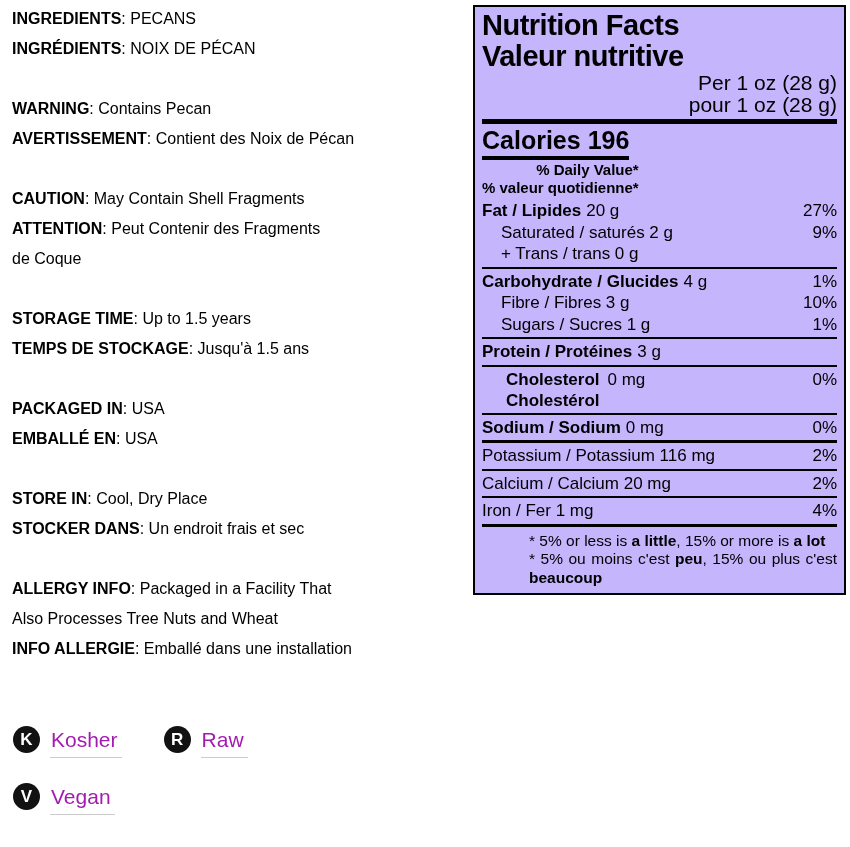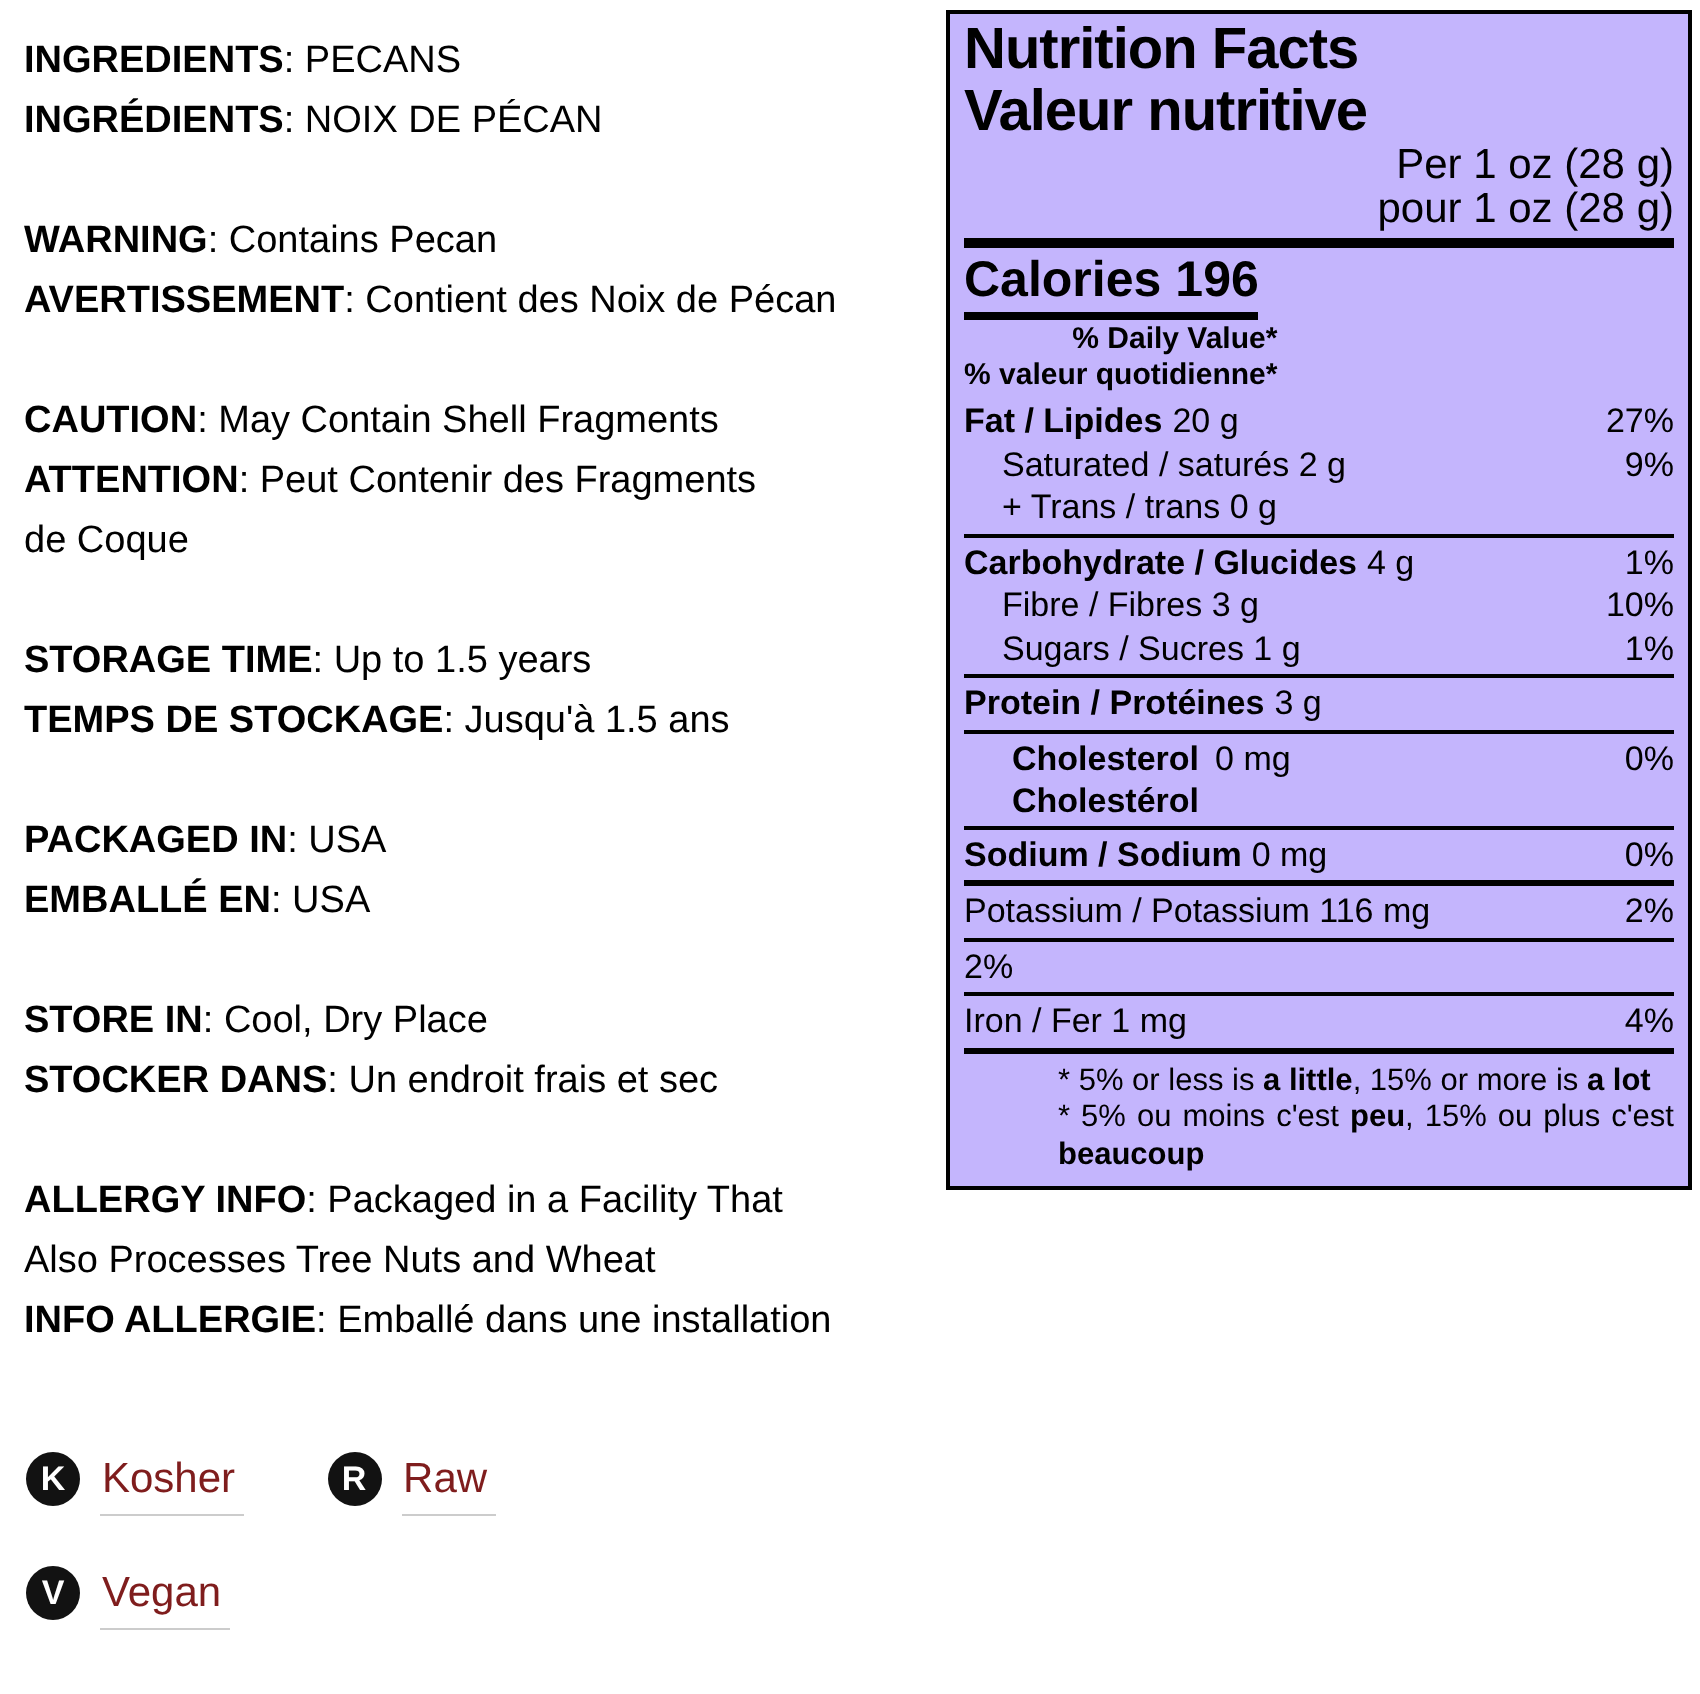--- a/index.html
+++ b/index.html
@@ -1,21 +1,21 @@
 <!DOCTYPE html>
 <html><head>
 <meta charset="utf-8">
 <style>
   html,body{margin:0;padding:0;}
   body{
     width:850px;height:847px;background:#ffffff;color:#000;
     font-family:"Liberation Sans", sans-serif;position:relative;overflow:hidden;
   }
   
-  .details{position:absolute;left:12px;top:16px;width:458px;font-size:19px;line-height:30px;}
+  .details{position:absolute;left:12px;top:4px;width:458px;font-size:16px;line-height:30px;}
   .group{margin-bottom:30px;}
   .line{white-space:nowrap;}
   .b{font-weight:700;}
   
   .nf{
     position:absolute;left:473px;top:5px;width:373px;box-sizing:border-box;
     border:2px solid #000;padding:3px 7px 6px 7px;background:#c4b5fd;
   }
   .nf-title{font-size:29px;font-weight:700;line-height:31px;letter-spacing:-0.5px;}
   .nf-serving{font-size:21px;line-height:22px;text-align:right;}
@@ -38,21 +38,21 @@
   .foot-fr{text-align:justify;}
   
   .badges{position:absolute;left:13px;top:726px;}
   .badge-row{display:flex;margin-bottom:25px;}
   .badge{display:flex;align-items:flex-start;margin-right:42px;}
   .badge-circle{
     width:27px;height:27px;border-radius:50%;background:#121212;color:#fff;
     font-weight:700;font-size:17px;display:flex;align-items:center;justify-content:center;flex:0 0 27px;
   }
   .badge-label{
-    margin-left:10px;font-size:21px;line-height:27px;color:#7f1d1d;
+    margin-left:10px;font-size:21px;line-height:27px;color:#a21caf;
     border-bottom:1px solid #ccc;padding:0 4px 4px 1px;
   }
 </style>
 </head>
 <body>
 
 <div class="details">
   <div class="group">
     <div class="line"><span class="b">INGREDIENTS</span><span>: PECANS</span></div>
     <div class="line"><span class="b">INGRÉDIENTS</span><span>: NOIX DE PÉCAN</span></div>
@@ -154,20 +154,21 @@
   </div>
 
   <div class="sep h3"></div>
 
   <div class="nrow">
     <span>Potassium / Potassium 116 mg</span>
     <span class="npct">2%</span>
   </div>
   <div class="sep h2"></div>
   <div class="nrow">
+    <span>Calcium / Calcium 20 mg</span>
     <span class="npct">2%</span>
   </div>
   <div class="sep h2"></div>
   <div class="nrow">
     <span>Iron / Fer 1 mg</span>
     <span class="npct">4%</span>
   </div>
 
   <div class="sep h3"></div>
 

